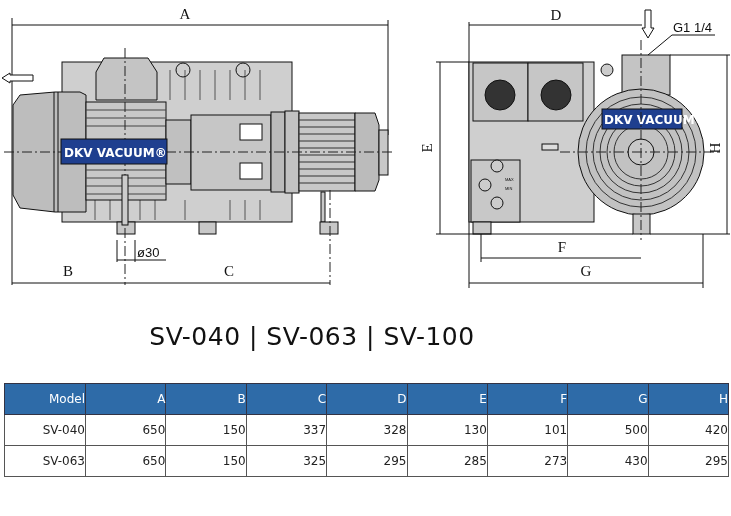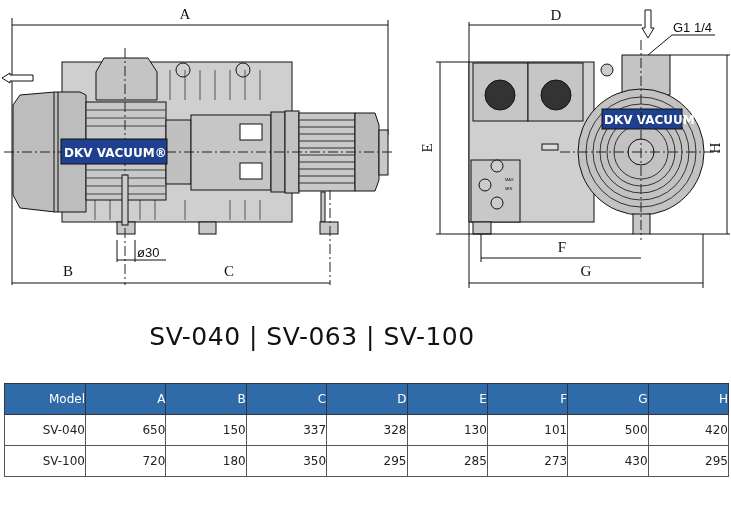--- a/index.html
+++ b/index.html
@@ -216,24 +216,24 @@
       <td>650</td>
       <td>150</td>
       <td>337</td>
       <td>328</td>
       <td>130</td>
       <td>101</td>
       <td>500</td>
       <td>420</td>
     </tr>
     <tr>
-      <td>SV-100</td>
-      <td>720</td>
-      <td>180</td>
-      <td>350</td>
+      <td>SV-063</td>
+      <td>650</td>
+      <td>150</td>
+      <td>325</td>
       <td>295</td>
       <td>285</td>
       <td>273</td>
       <td>430</td>
       <td>295</td>
     </tr>
   </tbody>
 </table>
 
 </body></html>

